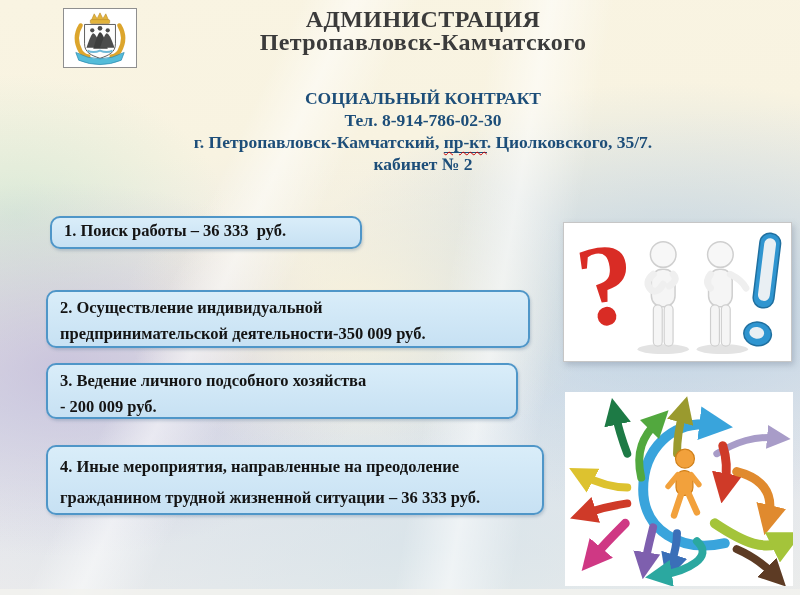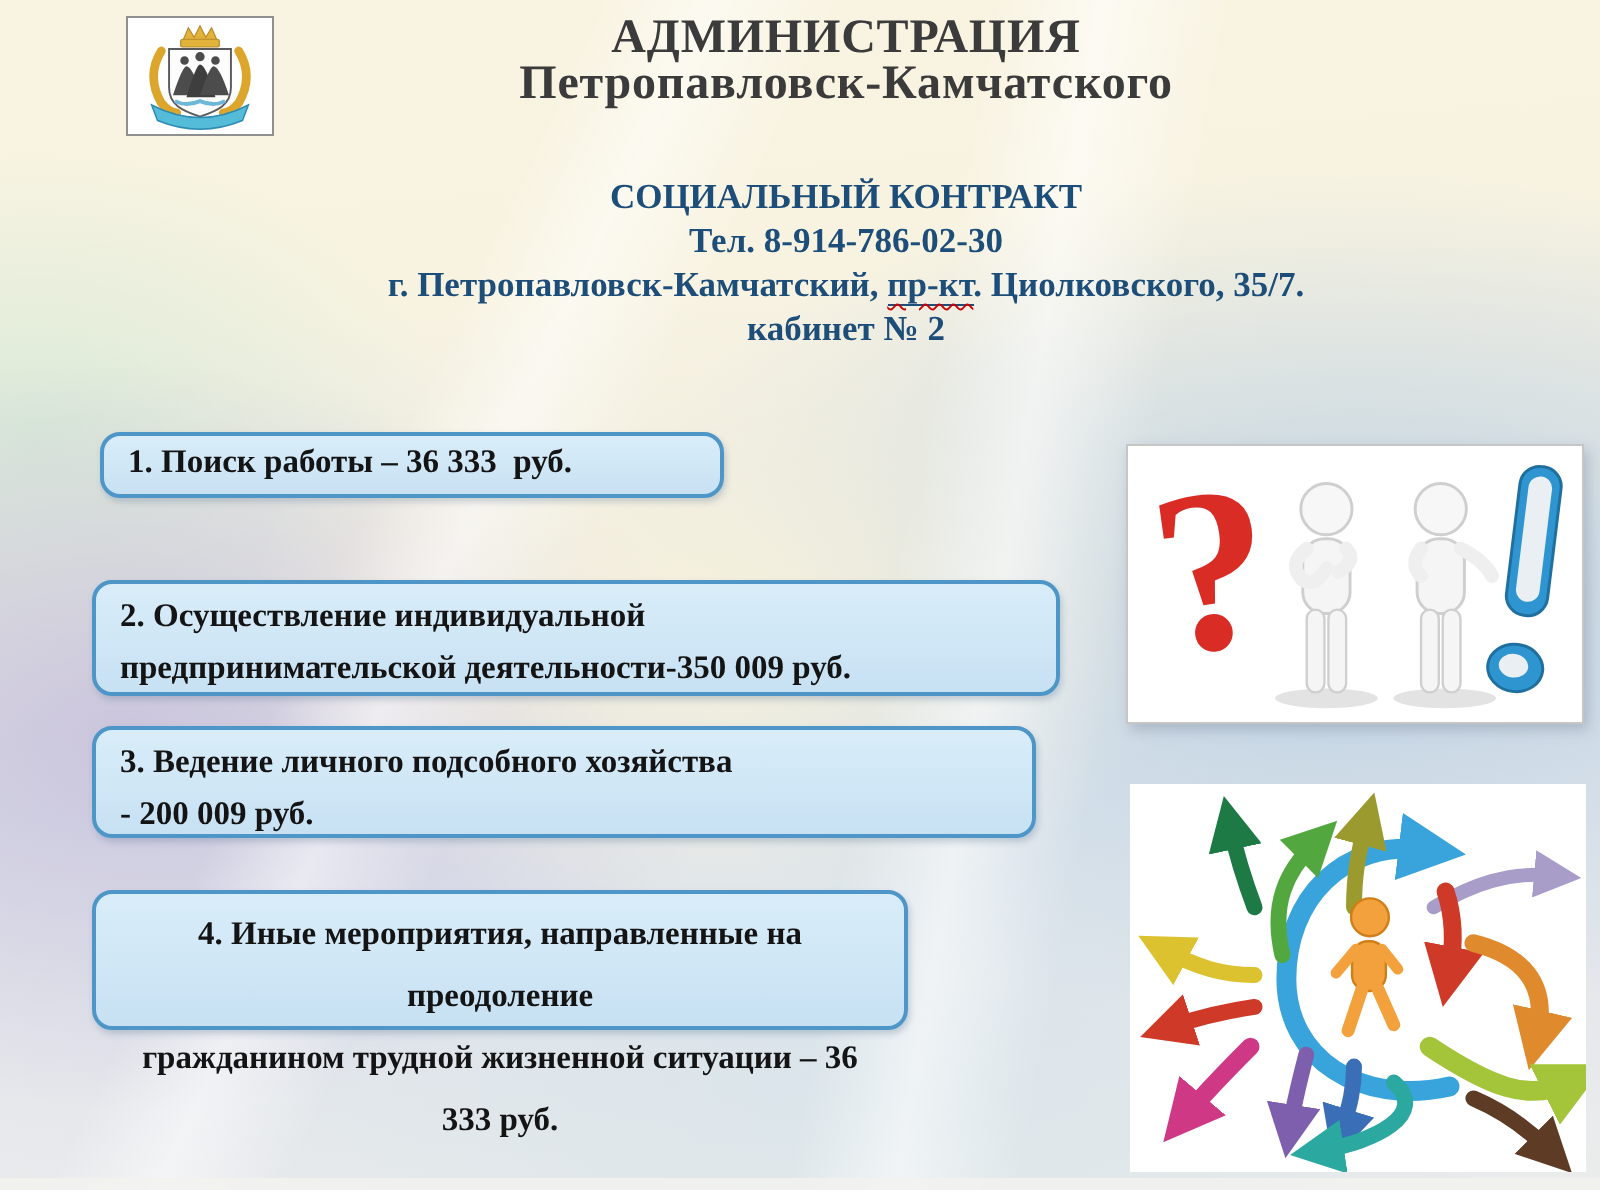--- a/index.html
+++ b/index.html
@@ -33,21 +33,21 @@
     position:absolute;box-sizing:border-box;
     background:linear-gradient(180deg,#d9edf9 0%,#c7e1f3 100%);
     border:2px solid #4f96c8;border-radius:10px;
     color:#141414;font-weight:bold;font-size:16.5px;
     padding:3px 12px;box-shadow:1px 2px 3px rgba(90,120,150,0.3);
   }
   .opt .ln{display:block;}
   #opt1{left:50px;top:216px;width:312px;height:33px;display:flex;align-items:flex-start;}
   #opt2{left:46px;top:278px;width:484px;height:58px;line-height:26px;margin-top:12px;}
   #opt3{left:46px;top:363px;width:472px;height:56px;line-height:26px;font-family:Liberation Serif, serif;}
-  #opt4{left:46px;top:445px;width:408px;height:70px;line-height:31px;padding-top:4px;text-align:center;}
+  #opt4{left:46px;top:445px;width:498px;height:70px;line-height:31px;padding-top:4px;}
   .pic{position:absolute;background:#fff;}
   #pic-qa{left:563px;top:222px;width:229px;height:140px;border:1px solid #c6c6c6;
     box-shadow:2px 3px 6px rgba(110,120,140,0.35);box-sizing:border-box;}
   #pic-arrows{left:565px;top:392px;width:228px;height:194px;}
   .pic svg{display:block;width:100%;height:100%;}
 </style>
 </head>
 <body>
 
 <div class="slide">

